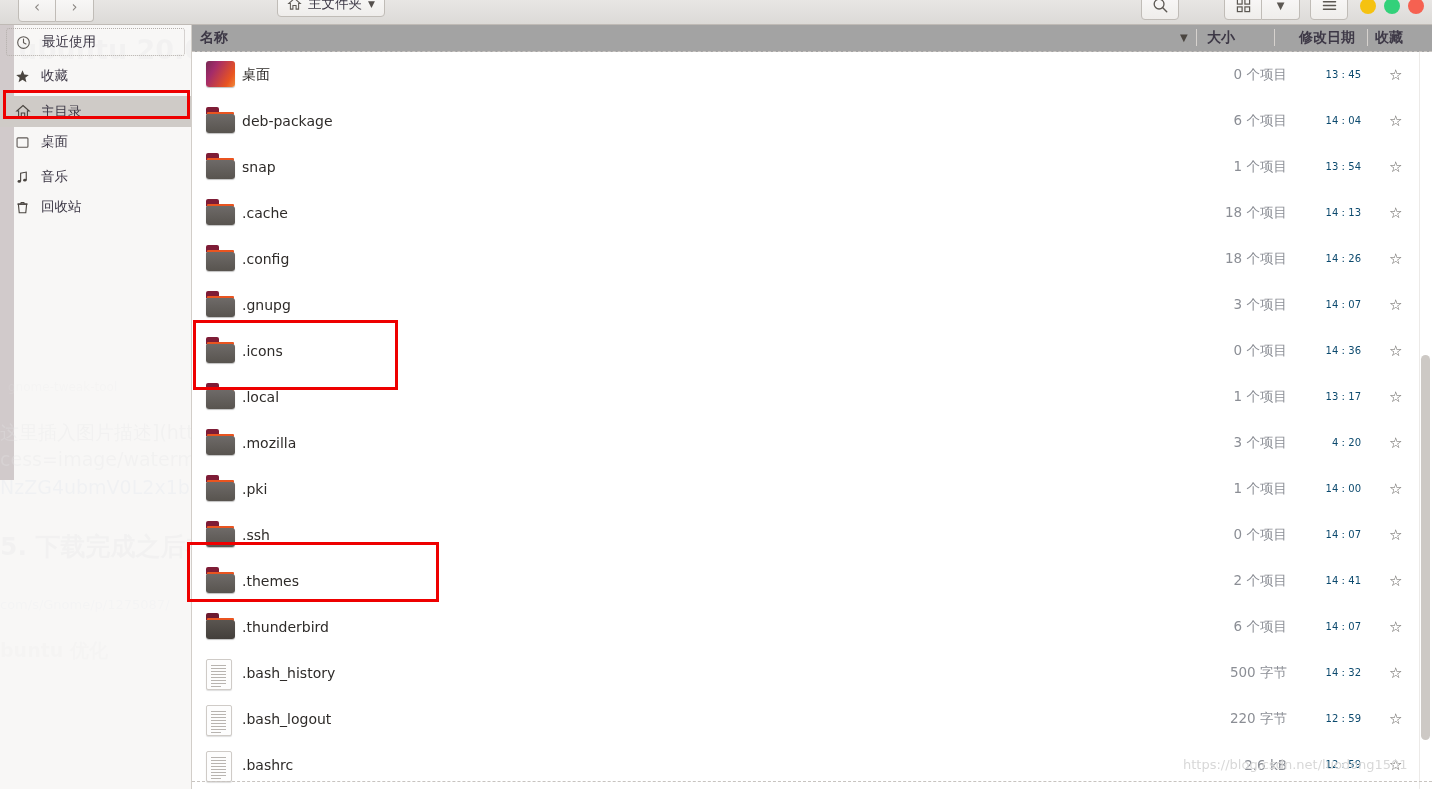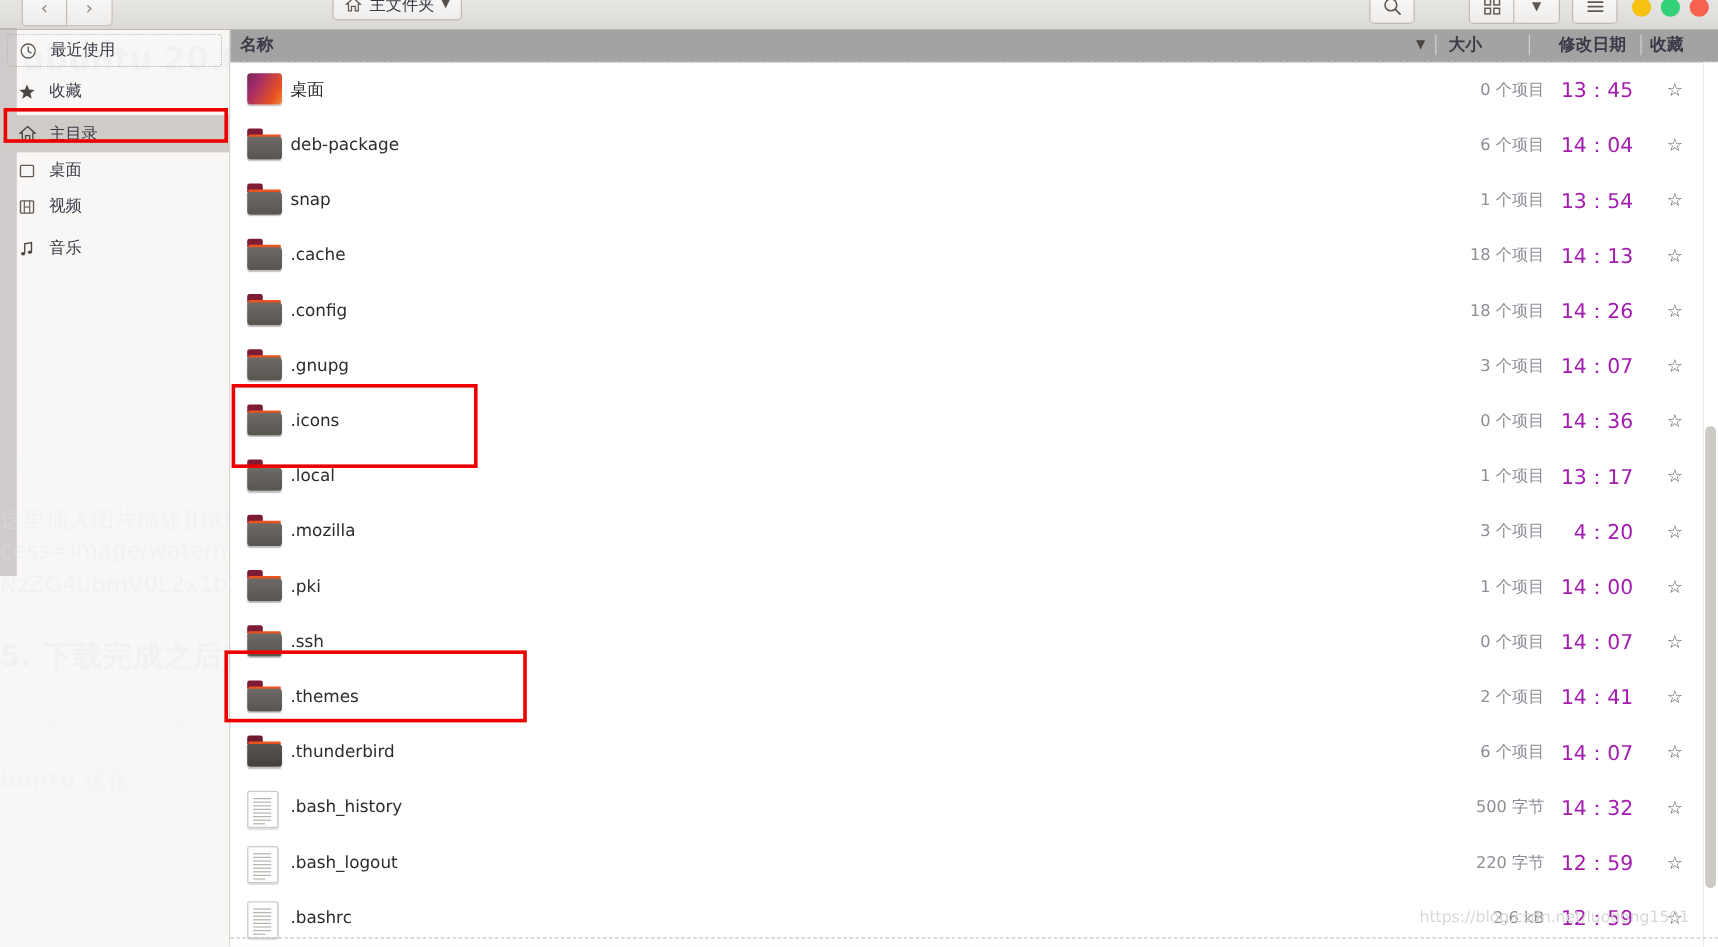--- a/index.html
+++ b/index.html
@@ -67,21 +67,21 @@
   .col-divider{position:absolute;top:4px;width:1px;height:17px;background:#d6d2ce;}
   .col-size{position:absolute;left:1015px;top:4px;font-size:14px;font-weight:bold;color:#3d3846;}
   .col-date{position:absolute;left:1107px;top:4px;font-size:14px;font-weight:bold;color:#3d3846;}
   .col-star{position:absolute;left:1183px;top:4px;font-size:14px;font-weight:bold;color:#3d3846;}
 
   .rows{position:absolute;left:0;top:27px;width:1240px;height:737px;}
   .row{position:relative;height:46px;display:flex;align-items:center;box-sizing:border-box;}
   .r-icon{position:absolute;left:14px;width:30px;height:28px;}
   .r-name{position:absolute;left:50px;font-size:14px;color:#2e2b29;white-space:nowrap;}
   .r-size{position:absolute;left:1015px;width:80px;text-align:right;font-size:13.5px;color:#8b8e95;}
-  .r-date{position:absolute;left:1107px;width:62px;text-align:right;font-size:17px;color:#a21caf;}
+  .r-date{position:absolute;left:1107px;width:62px;text-align:right;font-size:10px;color:#0c4a6e;}
   .r-star{position:absolute;left:1197px;font-size:15px;color:#5d5a57;}
 
   
   .folder{position:relative;width:30px;height:26px;}
   .folder .tab{position:absolute;left:0;top:0;width:13px;height:7px;background:#7e1c36;border-radius:2px 2px 0 0;}
   .folder .stripe{position:absolute;left:1px;top:5px;width:27px;height:3px;background:#e95420;border-radius:1px;}
   .folder .body{position:absolute;left:0;top:7px;width:29px;height:19px;
     background:linear-gradient(180deg,#6e6a68,#58544f);border-radius:1px 3px 3px 3px;
     box-shadow:0 1px 1px rgba(0,0,0,.25);}
   .folder.dark .body{background:linear-gradient(180deg,#5a5550,#433f3b);}
@@ -212,46 +212,45 @@
 
     <div class="side-item">
       <span class="side-icon">
         <svg width="15" height="15" viewBox="0 0 16 16">
           <rect x="2.2" y="3" width="11.6" height="10" rx="1" fill="none" stroke="#5f5a56" stroke-width="1.2"></rect>
         </svg>
       </span>
       <span>桌面</span>
     </div>
 
-    <div class="side-item">
-      <span class="side-icon">
-        <svg width="15" height="15" viewBox="0 0 16 16">
-          <rect x="2.2" y="2.6" width="11.6" height="10.8" rx="1" fill="none" stroke="#5f5a56" stroke-width="1.2"></rect>
-          <line x1="5.6" y1="2.6" x2="5.6" y2="13.4" stroke="#5f5a56" stroke-width="1"></line>
-          <line x1="10.4" y1="2.6" x2="10.4" y2="13.4" stroke="#5f5a56" stroke-width="1"></line>
-          <line x1="5.6" y1="8" x2="10.4" y2="8" stroke="#5f5a56" stroke-width="1"></line>
-        </svg>
-      </span>
-      <span>视频</span>
-    </div>
 
 
 
 
     <div class="side-item" style="margin-top:5px;">
       <span class="side-icon">
         <svg width="15" height="15" viewBox="0 0 16 16">
           <path d="M6 12 L6 3.4 L12 2.2 L12 10.6" fill="none" stroke="#4a4540" stroke-width="1.2"></path>
           <ellipse cx="4.5" cy="12.2" rx="1.8" ry="1.5" fill="#4a4540"></ellipse>
           <ellipse cx="10.5" cy="10.8" rx="1.8" ry="1.5" fill="#4a4540"></ellipse>
         </svg>
       </span>
       <span>音乐</span>
     </div>
 
+    <div class="side-item">
+      <span class="side-icon">
+        <svg width="15" height="15" viewBox="0 0 16 16">
+          <path d="M3.6 4.4 L12.4 4.4 L11.5 13.6 L4.5 13.6 Z" fill="none" stroke="#4a4540" stroke-width="1.2"></path>
+          <line x1="2.6" y1="4.4" x2="13.4" y2="4.4" stroke="#4a4540" stroke-width="1.3"></line>
+          <path d="M6.2 4.4 L6.5 2.6 L9.5 2.6 L9.8 4.4" fill="none" stroke="#4a4540" stroke-width="1.1"></path>
+        </svg>
+      </span>
+      <span>回收站</span>
+    </div>
 
   </div>
 
   <div class="listarea">
 
     <div class="colhead">
       <div class="col-name">名称</div>
       <div class="col-caret">▼</div>
       <div class="col-divider" style="left:1004px;"></div>
       <div class="col-size">大小</div>

